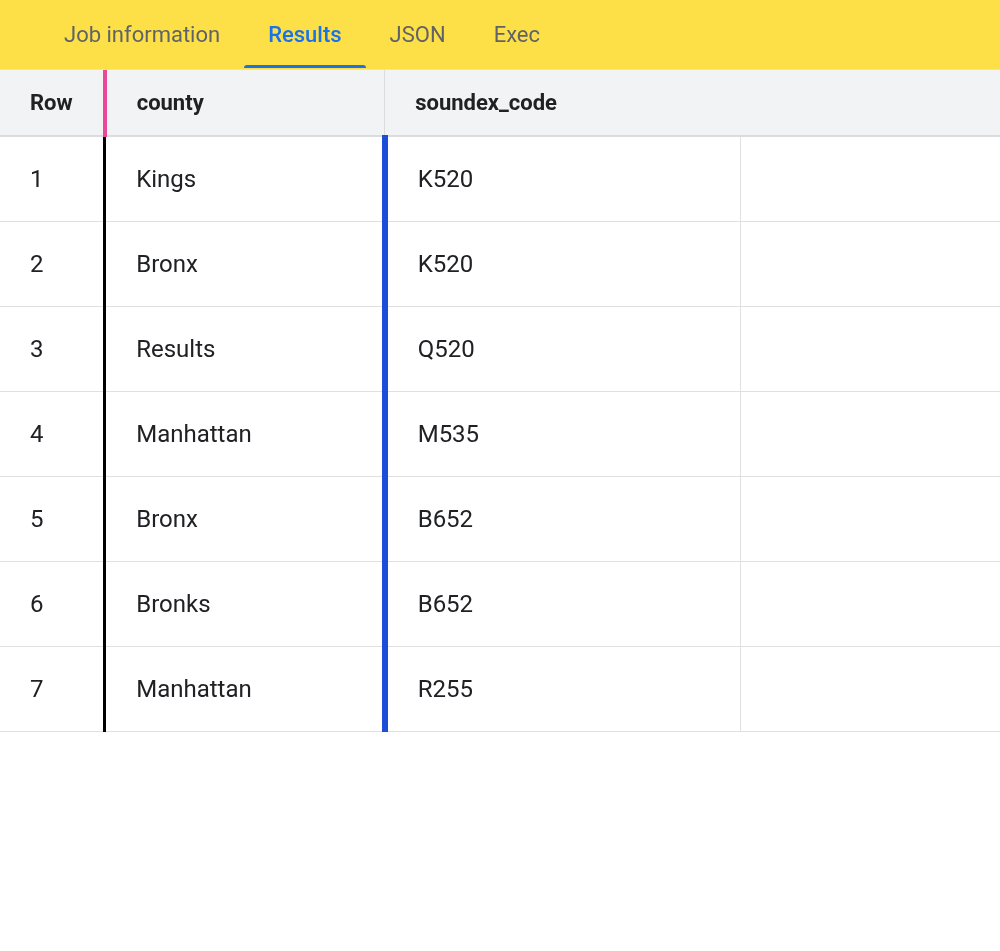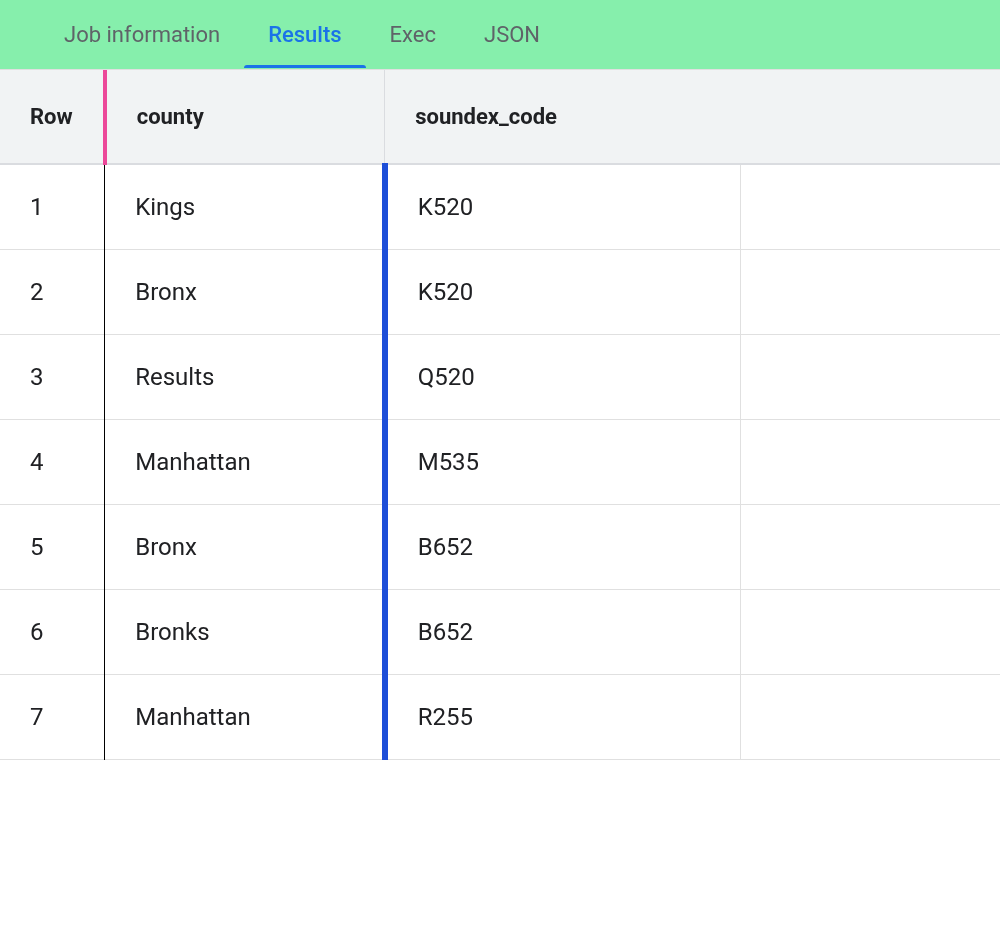--- a/index.html
+++ b/index.html
@@ -14,21 +14,21 @@
       width: 1000px;
       min-height: 951px;
       overflow-x: hidden;
     }
 
     .tabs-container {
       display: flex;
       align-items: center;
       border-bottom: 1px solid #e0e0e0;
       padding: 0 40px;
-      background: #86efac;
+      background: #fde047;
       height: 70px;
     }
 
     .tab {
       padding: 20px 24px;
       font-size: 22px;
       color: #5f6368;
       cursor: pointer;
       position: relative;
       white-space: nowrap;
@@ -59,21 +59,21 @@
       width: 100%;
       border-collapse: collapse;
     }
 
     thead tr {
       background: #f1f3f4;
     }
 
     thead th {
       text-align: left;
-      padding: 34px 30px;
+      padding: 20px 30px;
       font-size: 22px;
       font-weight: 700;
       color: #202124;
       border-bottom: 2px solid #dadce0;
     }
 
     thead th:first-child {
       width: 100px;
     }
 
@@ -95,40 +95,40 @@
     }
 
     tbody td {
       padding: 28px 30px;
       font-size: 24px;
       color: #202124;
       vertical-align: middle;
     }
 
     tbody td:nth-child(2) {
-      border-left: 1px solid #000000;
+      border-left: 3px solid #000000;
     }
 
     tbody td:nth-child(3) {
       border-left: 6px solid #1d4ed8;
     }
 
     tbody td:nth-child(4) {
       border-left: 1px solid #e0e0e0;
       width: 260px;
     }
   </style>
 </head>
 <body>
 
 <div class="tabs-container">
   <div class="tab">Job information</div>
   <div class="tab active">Results</div>
+  <div class="tab">JSON</div>
   <div class="tab">Exec</div>
-  <div class="tab">JSON</div>
 </div>
 
 <div class="table-wrapper">
   <table>
     <thead>
       <tr>
         <th>Row</th>
         <th>county</th>
         <th>soundex_code</th>
         <th></th>

